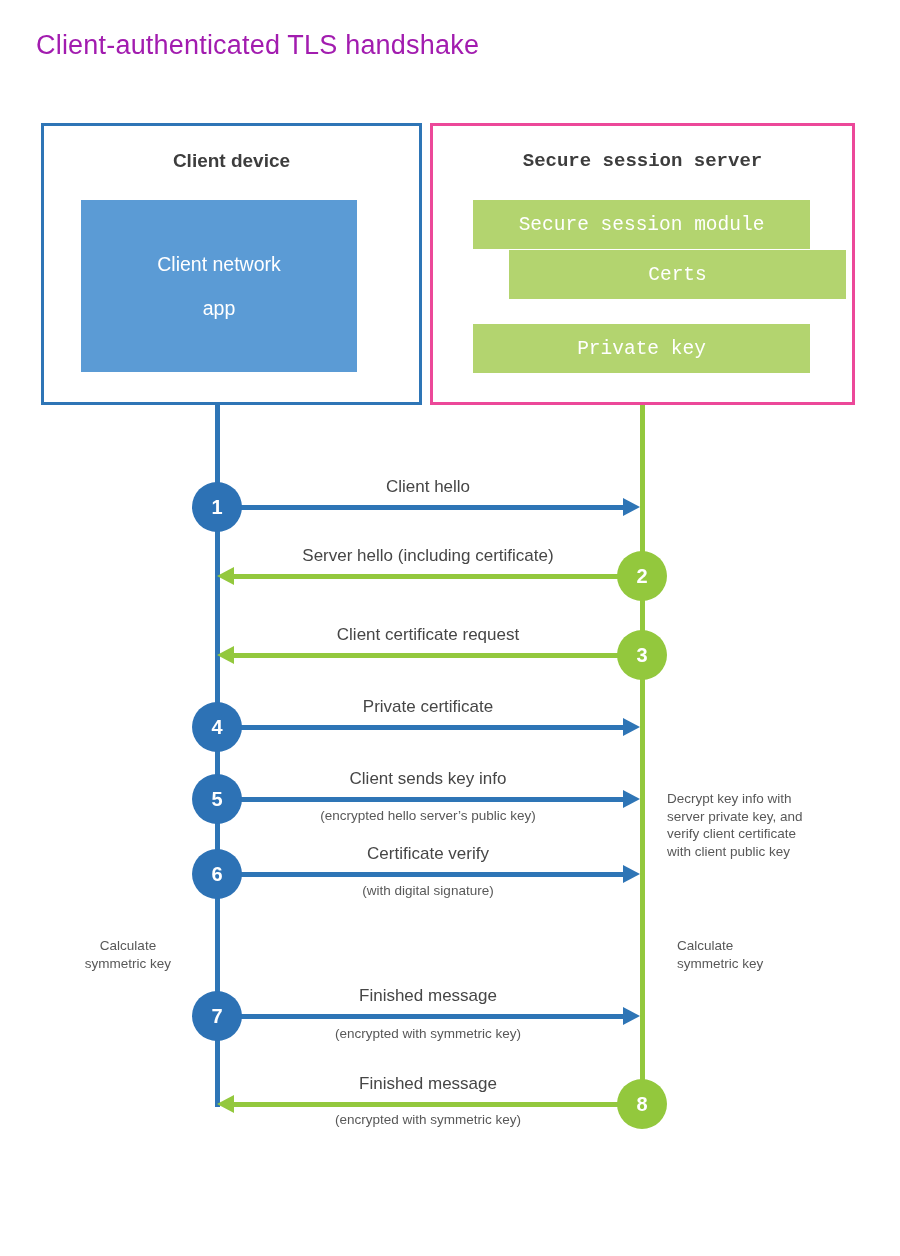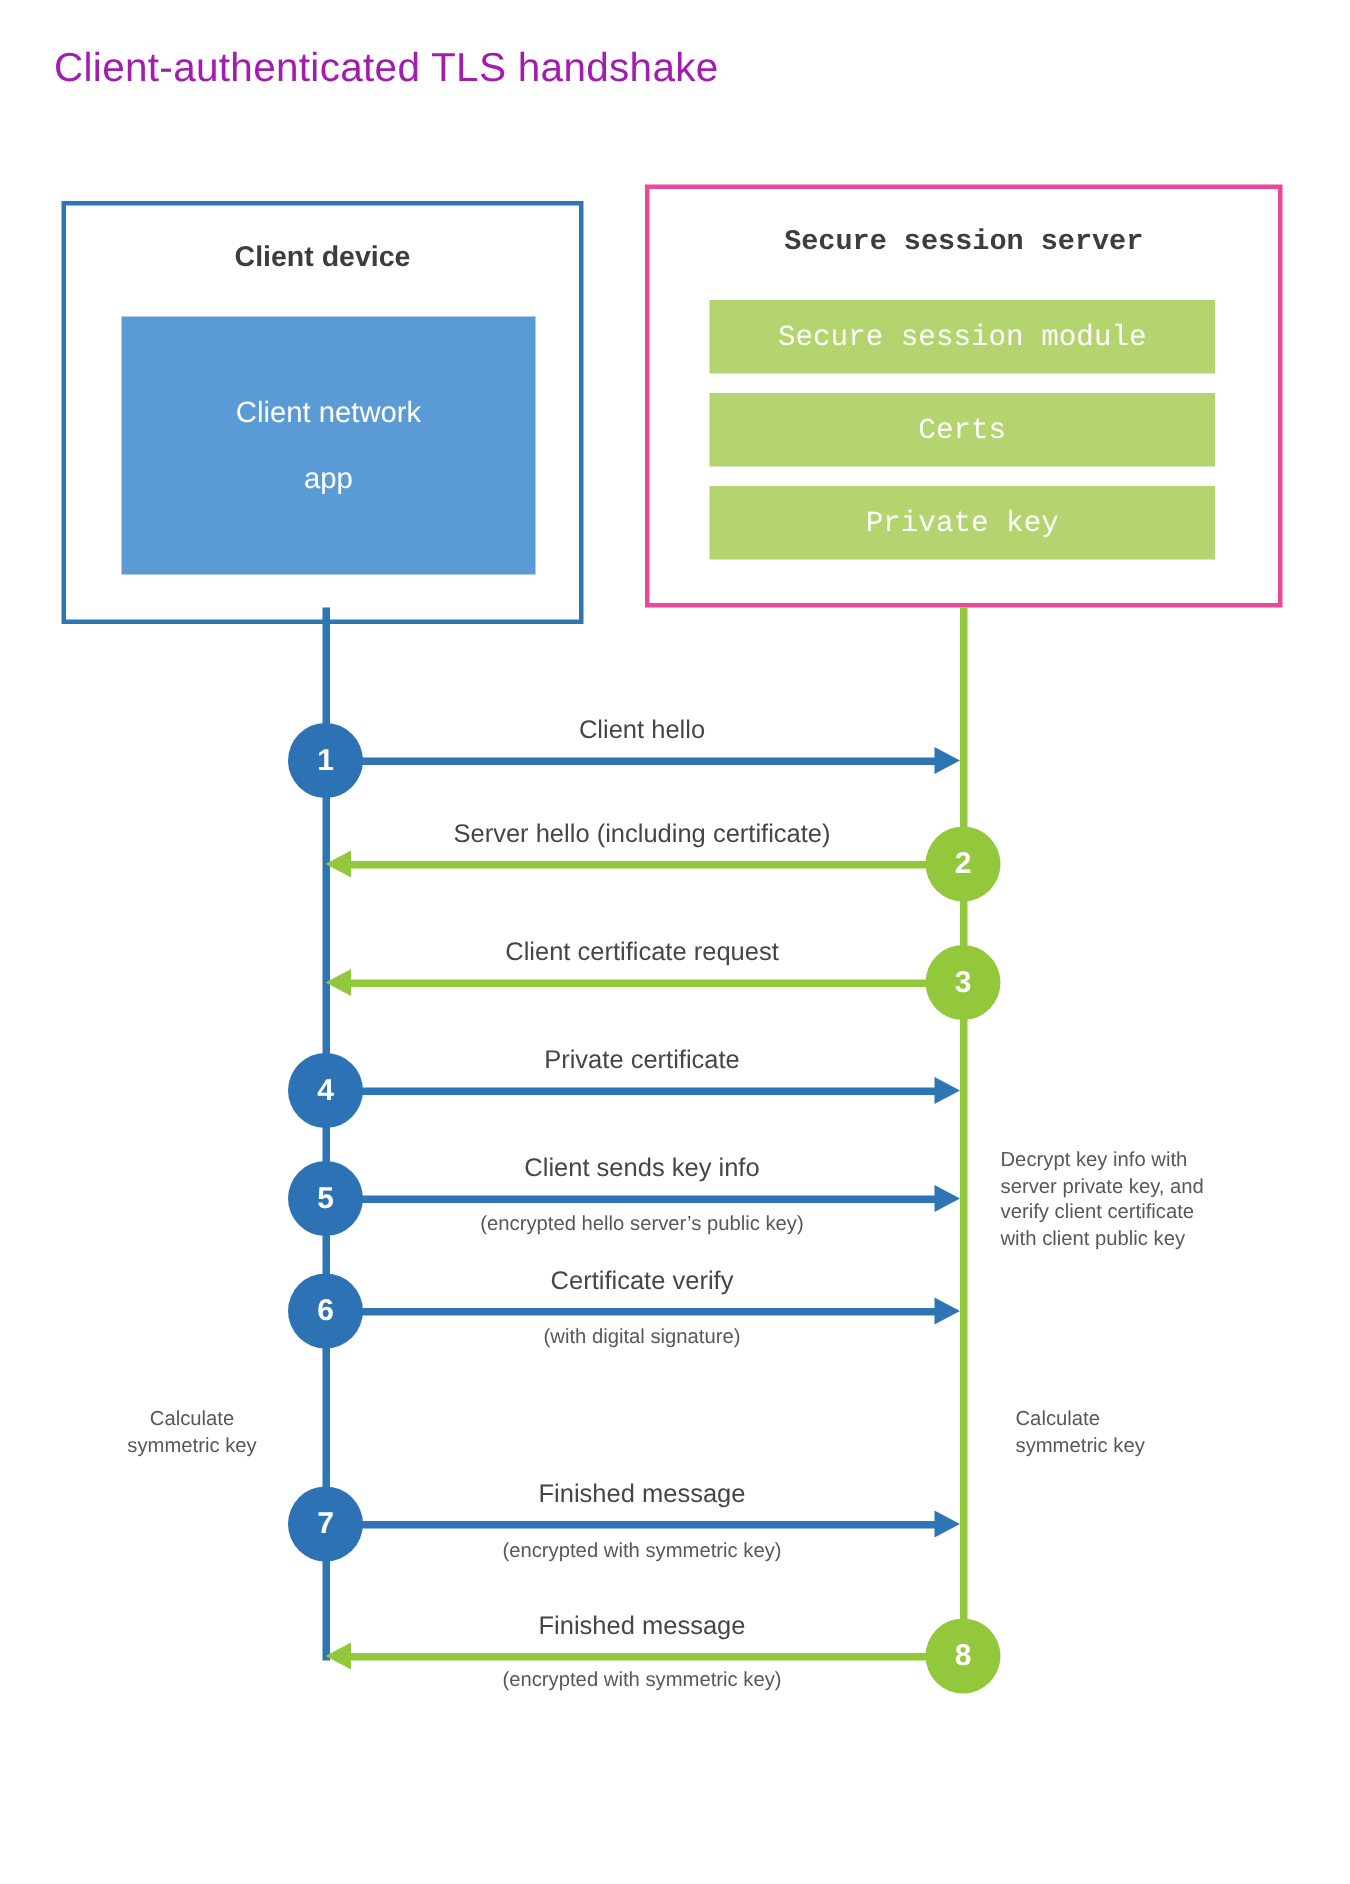--- a/index.html
+++ b/index.html
@@ -4,21 +4,21 @@
 <style>
   * { margin:0; padding:0; box-sizing:border-box; }
   html,body { background:#ffffff; }
   body { font-family:"Liberation Sans","DejaVu Sans",sans-serif; }
   .canvas { position:relative; width:900px; height:1256px; background:#ffffff; overflow:hidden; }
 
   .page-title { position:absolute; left:36px; top:30px; font-size:27px; font-weight:400; color:#a21caf; letter-spacing:0.2px; }
 
   
   .entity-box { position:absolute; background:#ffffff; }
-  .client-box { left:41px; top:134px; width:348px; height:282px; border:3px solid #2e75b6; }
+  .client-box { left:41px; top:123px; width:381px; height:282px; border:3px solid #2e75b6; }
   .server-box { left:430px; top:123px; width:425px; height:282px; border:3px solid #ec4899;font-family:Liberation Mono, monospace; }
   .entity-title { position:absolute; top:24px; left:0; right:0; text-align:center; font-size:19px; font-weight:700; color:#3d3d3d; }
   .app-box { position:absolute; left:37px; top:74px; width:276px; height:172px; background:#5b9bd5; color:#ffffff;
              display:flex; flex-direction:column; align-items:center; justify-content:center; font-size:19.5px; line-height:28px; text-align:center;gap:16px; }
   .module-bar { position:absolute; left:40px; width:337px; height:49px; background:#b3d46f; color:#ffffff;
                 display:flex; align-items:center; justify-content:center; font-size:19.5px; }
 
   
   .vline { position:absolute; width:5px; z-index:1; }
   .vline-blue { left:214.5px; top:405px; height:702px; background:#2e75b6; }
@@ -34,21 +34,21 @@
   .ah-left  { border-right:17px solid #93c83d; }
   .circle { position:absolute; width:50px; height:50px; border-radius:50%; transform:translate(-50%,-50%);
             color:#ffffff; font-size:20px; font-weight:700; display:flex; align-items:center; justify-content:center; z-index:3; }
   .c-blue { background:#2d72b5; }
   .c-green { background:#93c83d; }
   .alabel { position:absolute; transform:translateX(-50%); white-space:nowrap; font-size:17px; color:#464646; z-index:2; }
   .sublabel { position:absolute; transform:translateX(-50%); white-space:nowrap; font-size:13.5px; color:#585858; z-index:2; }
 
   
   .side-note { position:absolute; font-size:13.5px; line-height:17.5px; color:#585858; z-index:2; }
-  .note-decrypt { left:667px; top:764px; text-align:left; }
+  .note-decrypt { left:667px; top:790px; text-align:left; }
   .note-calc-left { left:68px; top:937px; width:120px; text-align:center; }
   .note-calc-right { left:677px; top:937px; text-align:left; }
 </style>
 </head>
 <body>
 
 <div class="canvas">
 
   <div class="page-title">Client-authenticated TLS handshake</div>
 
@@ -56,21 +56,21 @@
     <div class="entity-title">Client device</div>
     <div class="app-box">
       <span>Client network</span>
       <span>app</span>
     </div>
   </div>
 
   <div class="entity-box server-box">
     <div class="entity-title">Secure session server</div>
     <div class="module-bar" style="top:74px;">Secure session module</div>
-    <div class="module-bar" style="top:136px;">Certs</div>
+    <div class="module-bar" style="top:124px;margin-left:36px;">Certs</div>
     <div class="module-bar" style="top:198px;">Private key</div>
   </div>
 
   <div class="vline vline-blue"></div>
   <div class="vline vline-green"></div>
 
   <div class="alabel" style="left:428px; top:477px;">Client hello</div>
   <div class="hline hl-blue" style="left:217px; top:504.5px; width:407px;"></div>
   <div class="ah ah-right" style="left:623px; top:498px;"></div>
   <div class="circle c-blue" style="left:217px; top:507px;">1</div>

